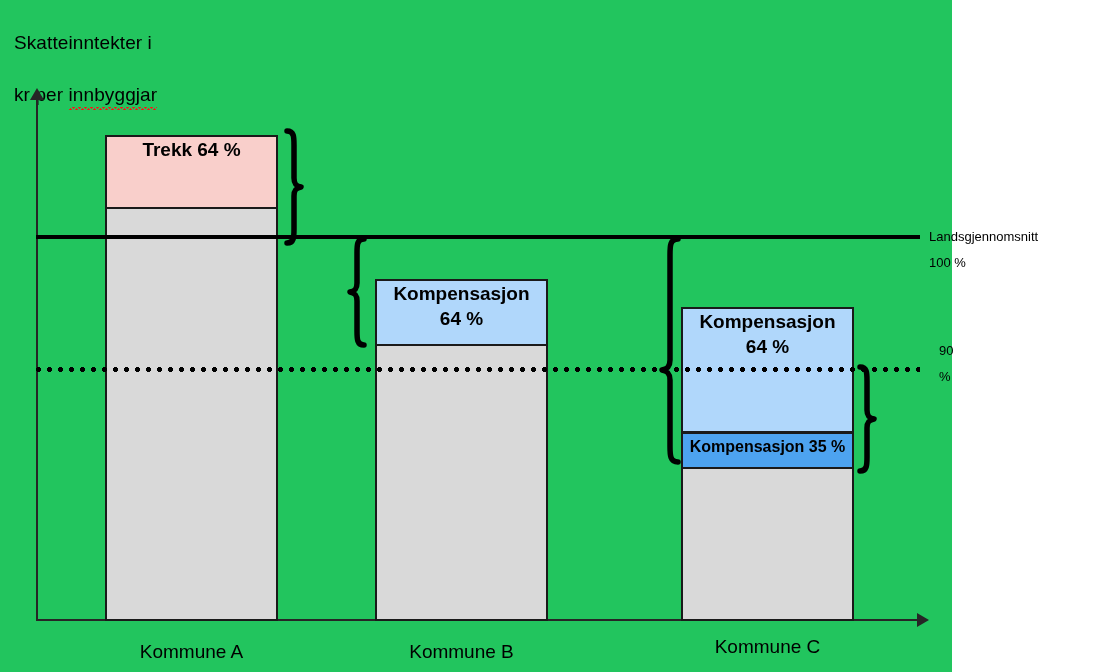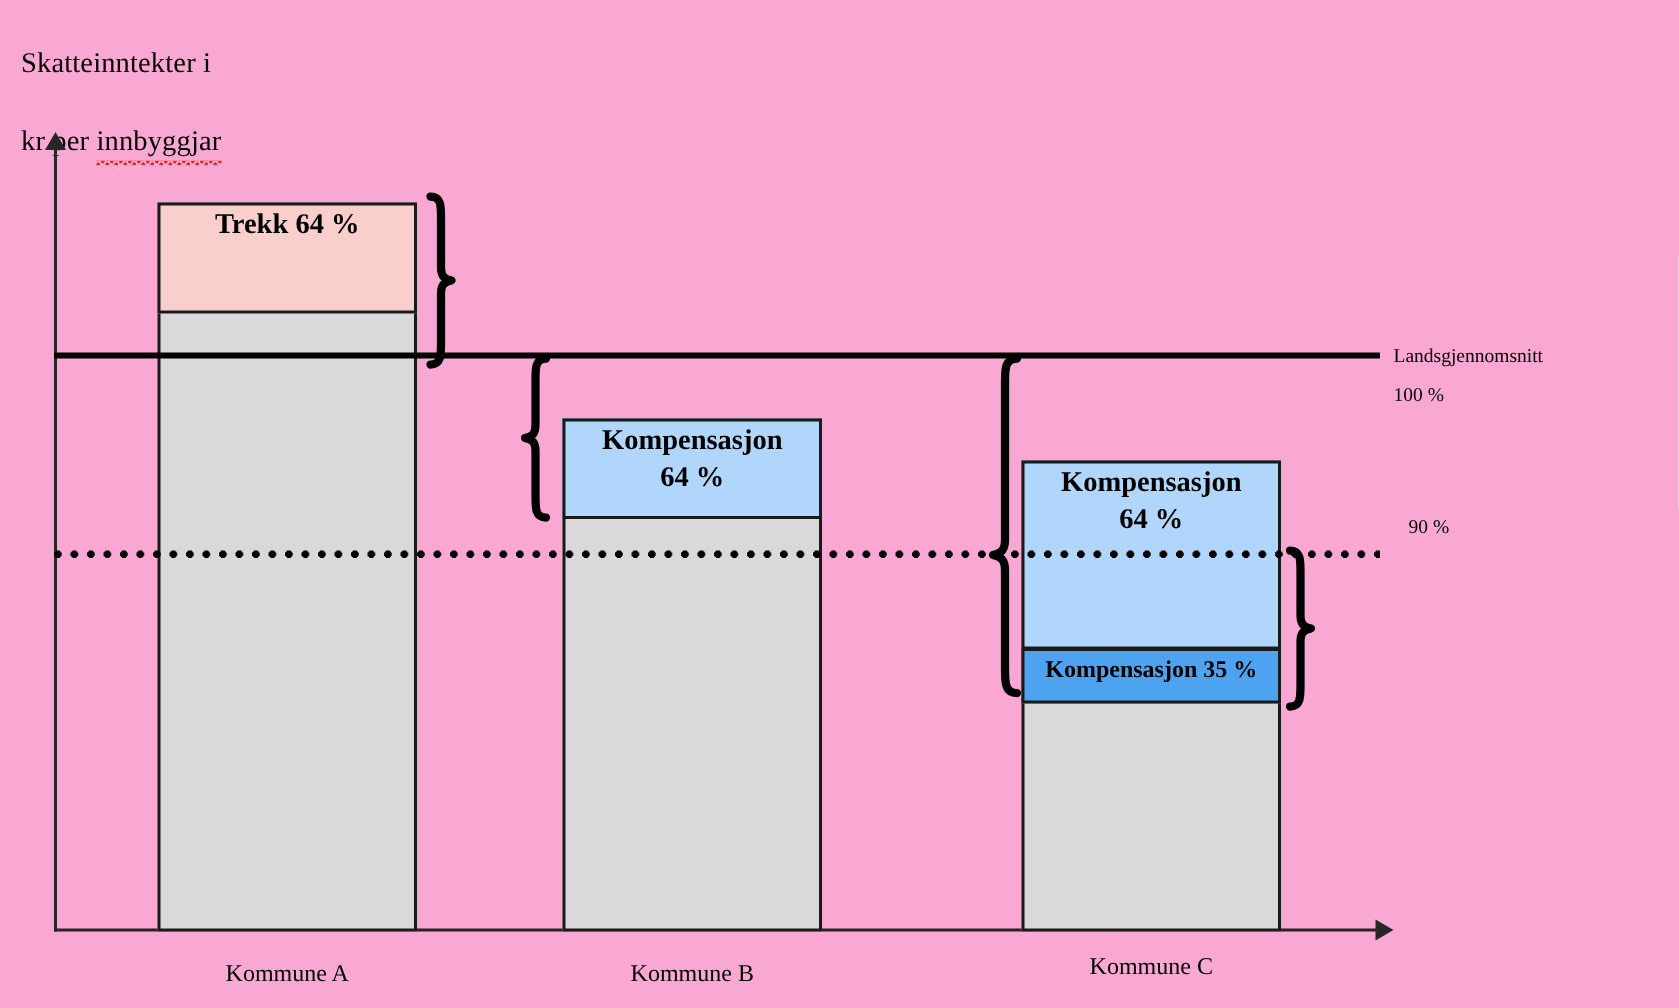--- a/index.html
+++ b/index.html
@@ -1,18 +1,18 @@
 <!DOCTYPE html>
 <html><head>
 <meta charset="utf-8">
 <style>
   html,body{margin:0;padding:0;background:#ffffff;}
   body{width:1119px;height:672px;overflow:hidden;
        font-family:"Liberation Sans","DejaVu Sans",sans-serif;color:#000;}
-  #stage{position:relative;width:1119px;height:672px;background:#f9a8d4;font-family:Liberation Serif, serif;}
+  #stage{position:relative;width:952px;height:672px;background:#22c55e;}
 
   .axis-title{position:absolute;left:14px;top:4px;font-size:19px;line-height:26px;
               letter-spacing:.1px;white-space:pre-line;}
   .spell{position:relative;display:inline-block;}
   .spell::after{content:"";position:absolute;left:0;right:0;bottom:-2px;height:3px;
     background-image:
       radial-gradient(circle at 1.5px 2.6px, #e8241c 1.15px, rgba(232,36,28,0) 1.3px),
       radial-gradient(circle at 4.5px 0.6px, #e8241c 1.15px, rgba(232,36,28,0) 1.3px);
     background-size:6px 3px;background-repeat:repeat-x;}
 
@@ -33,21 +33,21 @@
   .ref-label{position:absolute;font-size:13px;line-height:26px;white-space:pre-line;}
   .ref-label.l100{left:929px;top:224px;}
   .ref-label.l90{left:939px;top:338px;}
 
   .bar{position:absolute;box-sizing:border-box;border:2px solid #1a1a1a;}
   .seg{position:absolute;box-sizing:border-box;border:2px solid #1a1a1a;
        display:flex;align-items:flex-start;justify-content:center;text-align:center;
        font-weight:bold;color:#000;}
   .seg .txt{white-space:pre-line;line-height:25px;}
 
-  .cat{position:absolute;font-size:16px;text-align:center;}
+  .cat{position:absolute;font-size:19px;text-align:center;}
 
   .brace{position:absolute;}
   .brace svg{display:block;overflow:visible;}
 </style>
 </head>
 <body>
 
 <div id="stage">
 
   <div class="axis-title">

